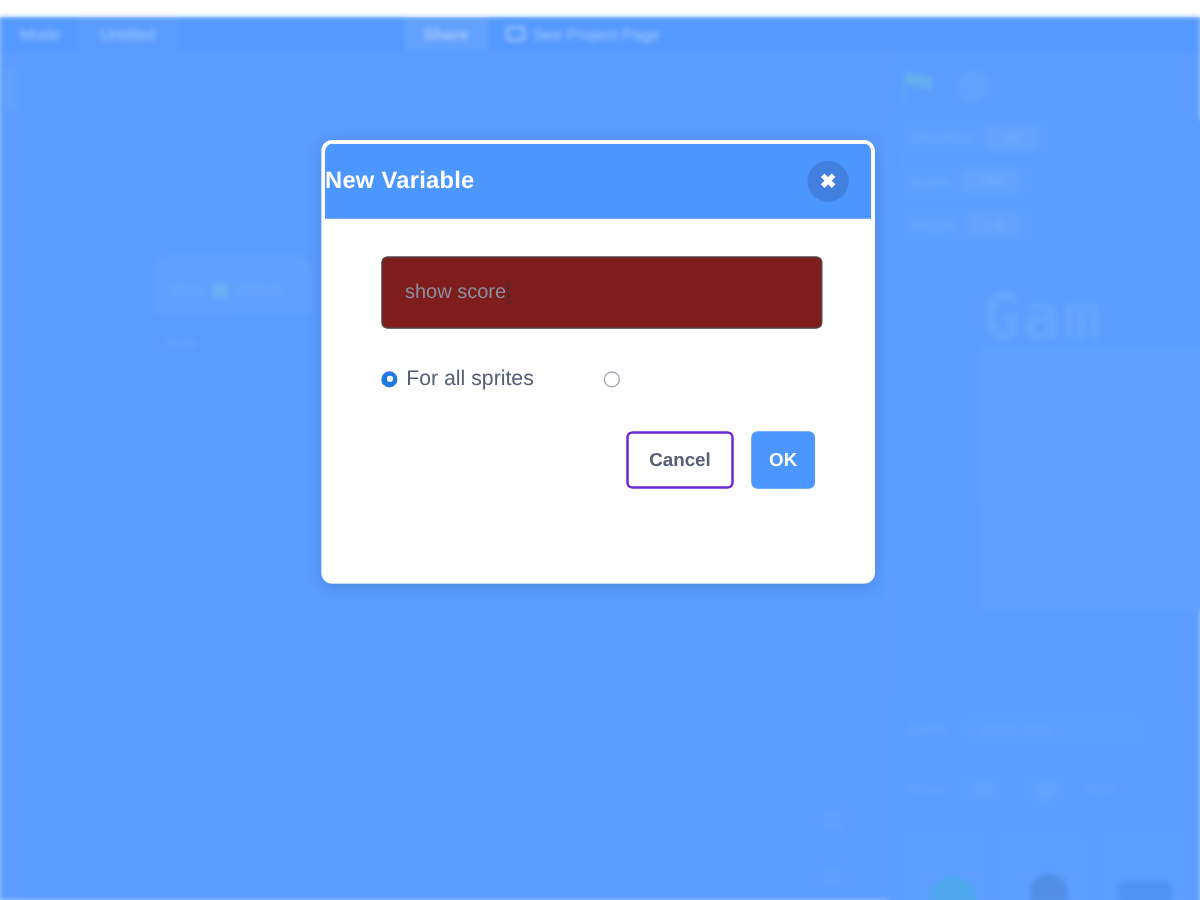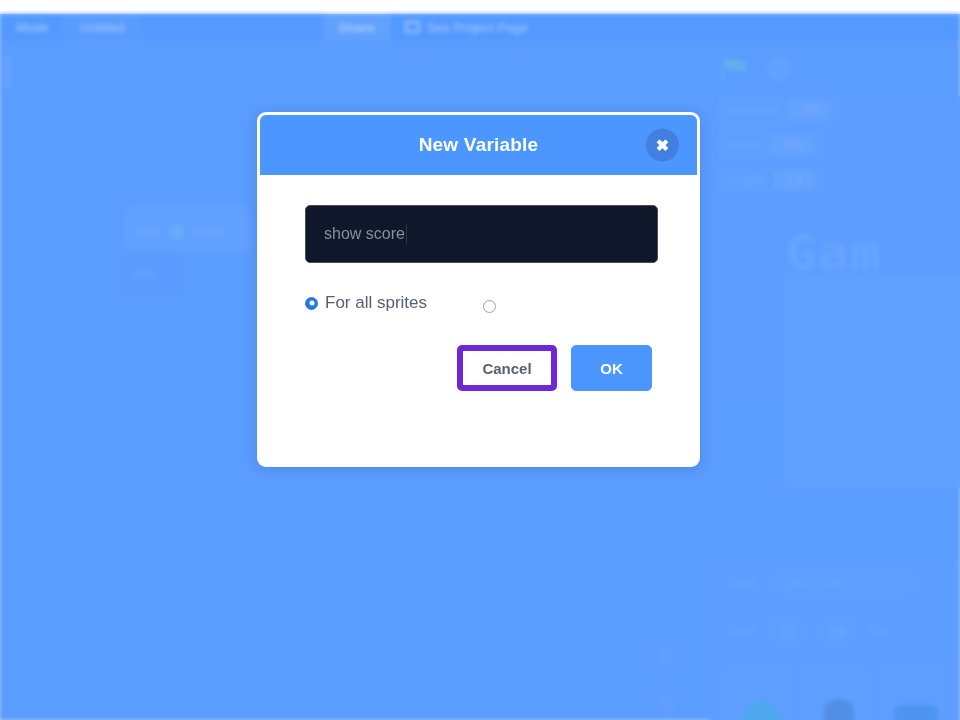--- a/index.html
+++ b/index.html
@@ -207,48 +207,48 @@
   
   .modal {
     position: absolute; left: 257px; top: 112px; width: 443px; height: 355px;
     background: #ffffff; border-radius: 9px;
     border: 3px solid rgba(255,255,255,0.55);
     box-shadow: 0 2px 14px rgba(0,0,0,0.12);
     overflow: hidden;
   }
   .modal-header {
     height: 60px; background: #4c97ff; display: flex; align-items: center;
-    justify-content: center; position: relative;
+    justify-content: flex-start; position: relative;
   }
   .modal-title {
     color: #ffffff; font-size: 19px; font-weight: bold; letter-spacing: 0.2px;
   }
   .modal-close {
     position: absolute; right: 18px; top: 50%; transform: translateY(-50%);
     width: 33px; height: 33px; border-radius: 50%;
     background: #4280e0; display: flex; align-items: center;
     justify-content: center; color: #ffffff; font-size: 16px;
     font-weight: bold; cursor: pointer;
   }
   .modal-body { padding: 30px 45px 0 45px; }
   .field-label {
     color: #575e75; font-size: 17px; margin-bottom: 13px;
   }
   .name-input {
     width: 353px; height: 58px; border: 1px solid #4c4c4c; border-radius: 5px;
     padding: 0 18px; font-size: 16px; color: #8a8f9c;
     font-family: "Liberation Sans", sans-serif; outline: none;
-    background: #0f172a; display: flex; align-items: center;
+    background: #7f1d1d; display: flex; align-items: center;
   }
   .cursor-bar {
     display: inline-block; width: 1px; height: 19px; background: #333;
     margin-left: 1px;
   }
   .radio-row {
-    display: flex; align-items: flex-end; gap: 56px; margin-top: 30px;
+    display: flex; align-items: center; gap: 56px; margin-top: 30px;
   }
   .radio-opt { display: flex; align-items: center; gap: 7px; cursor: pointer; }
   .radio-circle {
     width: 13px; height: 13px; border-radius: 50%;
     border: 1px solid #9aa0ae; background: #ffffff; position: relative;
     flex: 0 0 13px;
   }
   .radio-circle.checked { border-color: #2b7ae5; background: #1f7ae0; }
   .radio-circle.checked::after {
     content: ""; position: absolute; left: 50%; top: 50%;
@@ -259,24 +259,24 @@
   .modal-actions {
     display: flex; justify-content: flex-end; gap: 14px;
     margin-top: 32px; padding-right: 45px;
   }
   .btn {
     height: 46px; border-radius: 5px; font-size: 15px; font-weight: bold;
     display: flex; align-items: center; justify-content: center;
     cursor: pointer; font-family: "Liberation Sans", sans-serif;
   }
   .btn-cancel {
-    width: 100px; background: #ffffff; border: 6px solid #6d28d9; color: #575e75;
+    width: 86px; background: #ffffff; border: 2px solid #6d28d9; color: #575e75;
   }
   .btn-ok {
-    width: 81px; background: #4c97ff; border: 1px solid #4c97ff; color: #ffffff;
+    width: 51px; background: #4c97ff; border: 1px solid #4c97ff; color: #ffffff;
   }
 </style>
 </head>
 <body>
 
 <div id="app">
 
   <div class="bg-layer">
 
     <div class="menubar">

